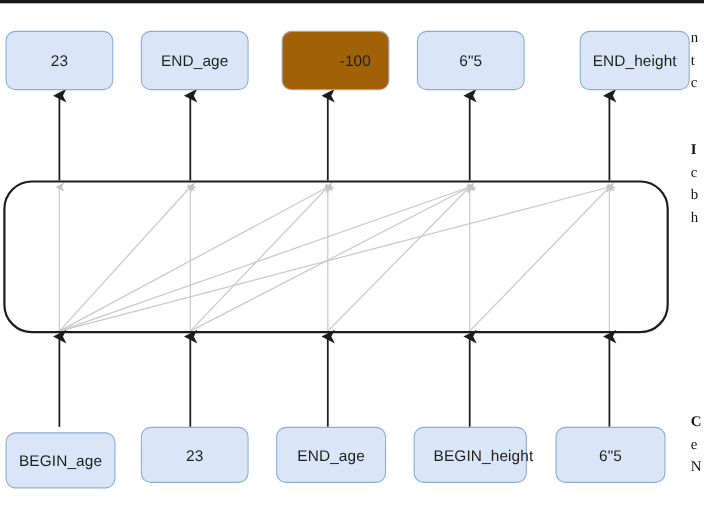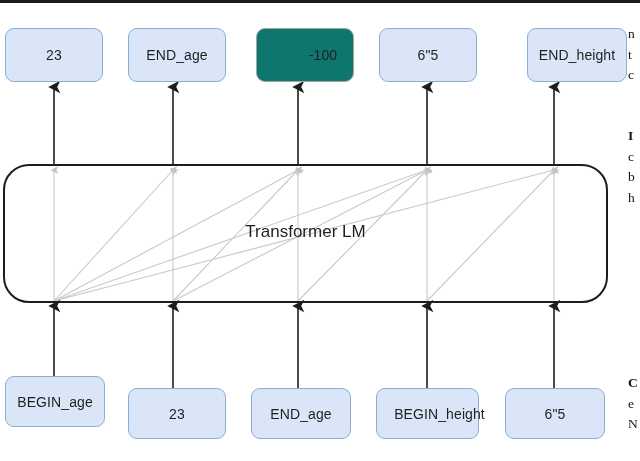--- a/index.html
+++ b/index.html
@@ -48,21 +48,21 @@
     font-size: 14px;
     color: #1f1f1f;
     letter-spacing: 0.1px;
     white-space: nowrap;
   }
   .node.blue {
     background: #dae6f7;
     border: 1px solid #8aaed6;
   }
   .node.gray {
-    background: #0f766e;
+    background: #a16207;
     border: 1px solid #a6a6a6;
     padding-left: 36px;
   }
   .lm-box {
     position: absolute;
     left: 3px;
     top: 164px;
     width: 605px;
     height: 139px;
     box-sizing: border-box;
@@ -139,41 +139,40 @@
       <g id="output-arrow-group">
           <line x1="54" y1="164" x2="54" y2="87" stroke="#1d1d1d" stroke-width="1.6" marker-end="url(#arrowDark)"></line>
           <line x1="173" y1="164" x2="173" y2="87" stroke="#1d1d1d" stroke-width="1.6" marker-end="url(#arrowDark)"></line>
           <line x1="298" y1="164" x2="298" y2="87" stroke="#1d1d1d" stroke-width="1.6" marker-end="url(#arrowDark)"></line>
           <line x1="427" y1="164" x2="427" y2="87" stroke="#1d1d1d" stroke-width="1.6" marker-end="url(#arrowDark)"></line>
           <line x1="554" y1="164" x2="554" y2="87" stroke="#1d1d1d" stroke-width="1.6" marker-end="url(#arrowDark)"></line>
         </g>
     </svg>
 
     <div class="lm-box"></div>
-    <div class="lm-label">Transformer LM</div>
 
     <div id="output-nodes">
         <div class="node blue" style="left: 5px; top: 28px; width: 98px; height: 54px;">
           <span>23</span>
         </div>
         <div class="node blue" style="left: 128px; top: 28px; width: 98px; height: 54px;">
           <span>END_age</span>
         </div>
         <div class="node gray" style="left: 256px; top: 28px; width: 98px; height: 54px;">
           <span>-100</span>
         </div>
         <div class="node blue" style="left: 379px; top: 28px; width: 98px; height: 54px;">
           <span>6"5</span>
         </div>
         <div class="node blue" style="left: 505px; top: 28px; width: 100px; height: 54px; margin-left: 22px;">
           <span>END_height</span>
         </div>
       </div>
     <div id="input-nodes">
-        <div class="node blue" style="left: 5px; top: 376px; width: 100px; height: 51px;">
+        <div class="node blue" style="left: 5px; top: 393px; width: 100px; height: 51px;">
           <span>BEGIN_age</span>
         </div>
         <div class="node blue" style="left: 128px; top: 388px; width: 98px; height: 51px;">
           <span>23</span>
         </div>
         <div class="node blue" style="left: 251px; top: 388px; width: 100px; height: 51px;">
           <span>END_age</span>
         </div>
         <div class="node blue" style="left: 376px; top: 388px; width: 103px; height: 51px; padding-left: 24px;">
           <span>BEGIN_height</span>

